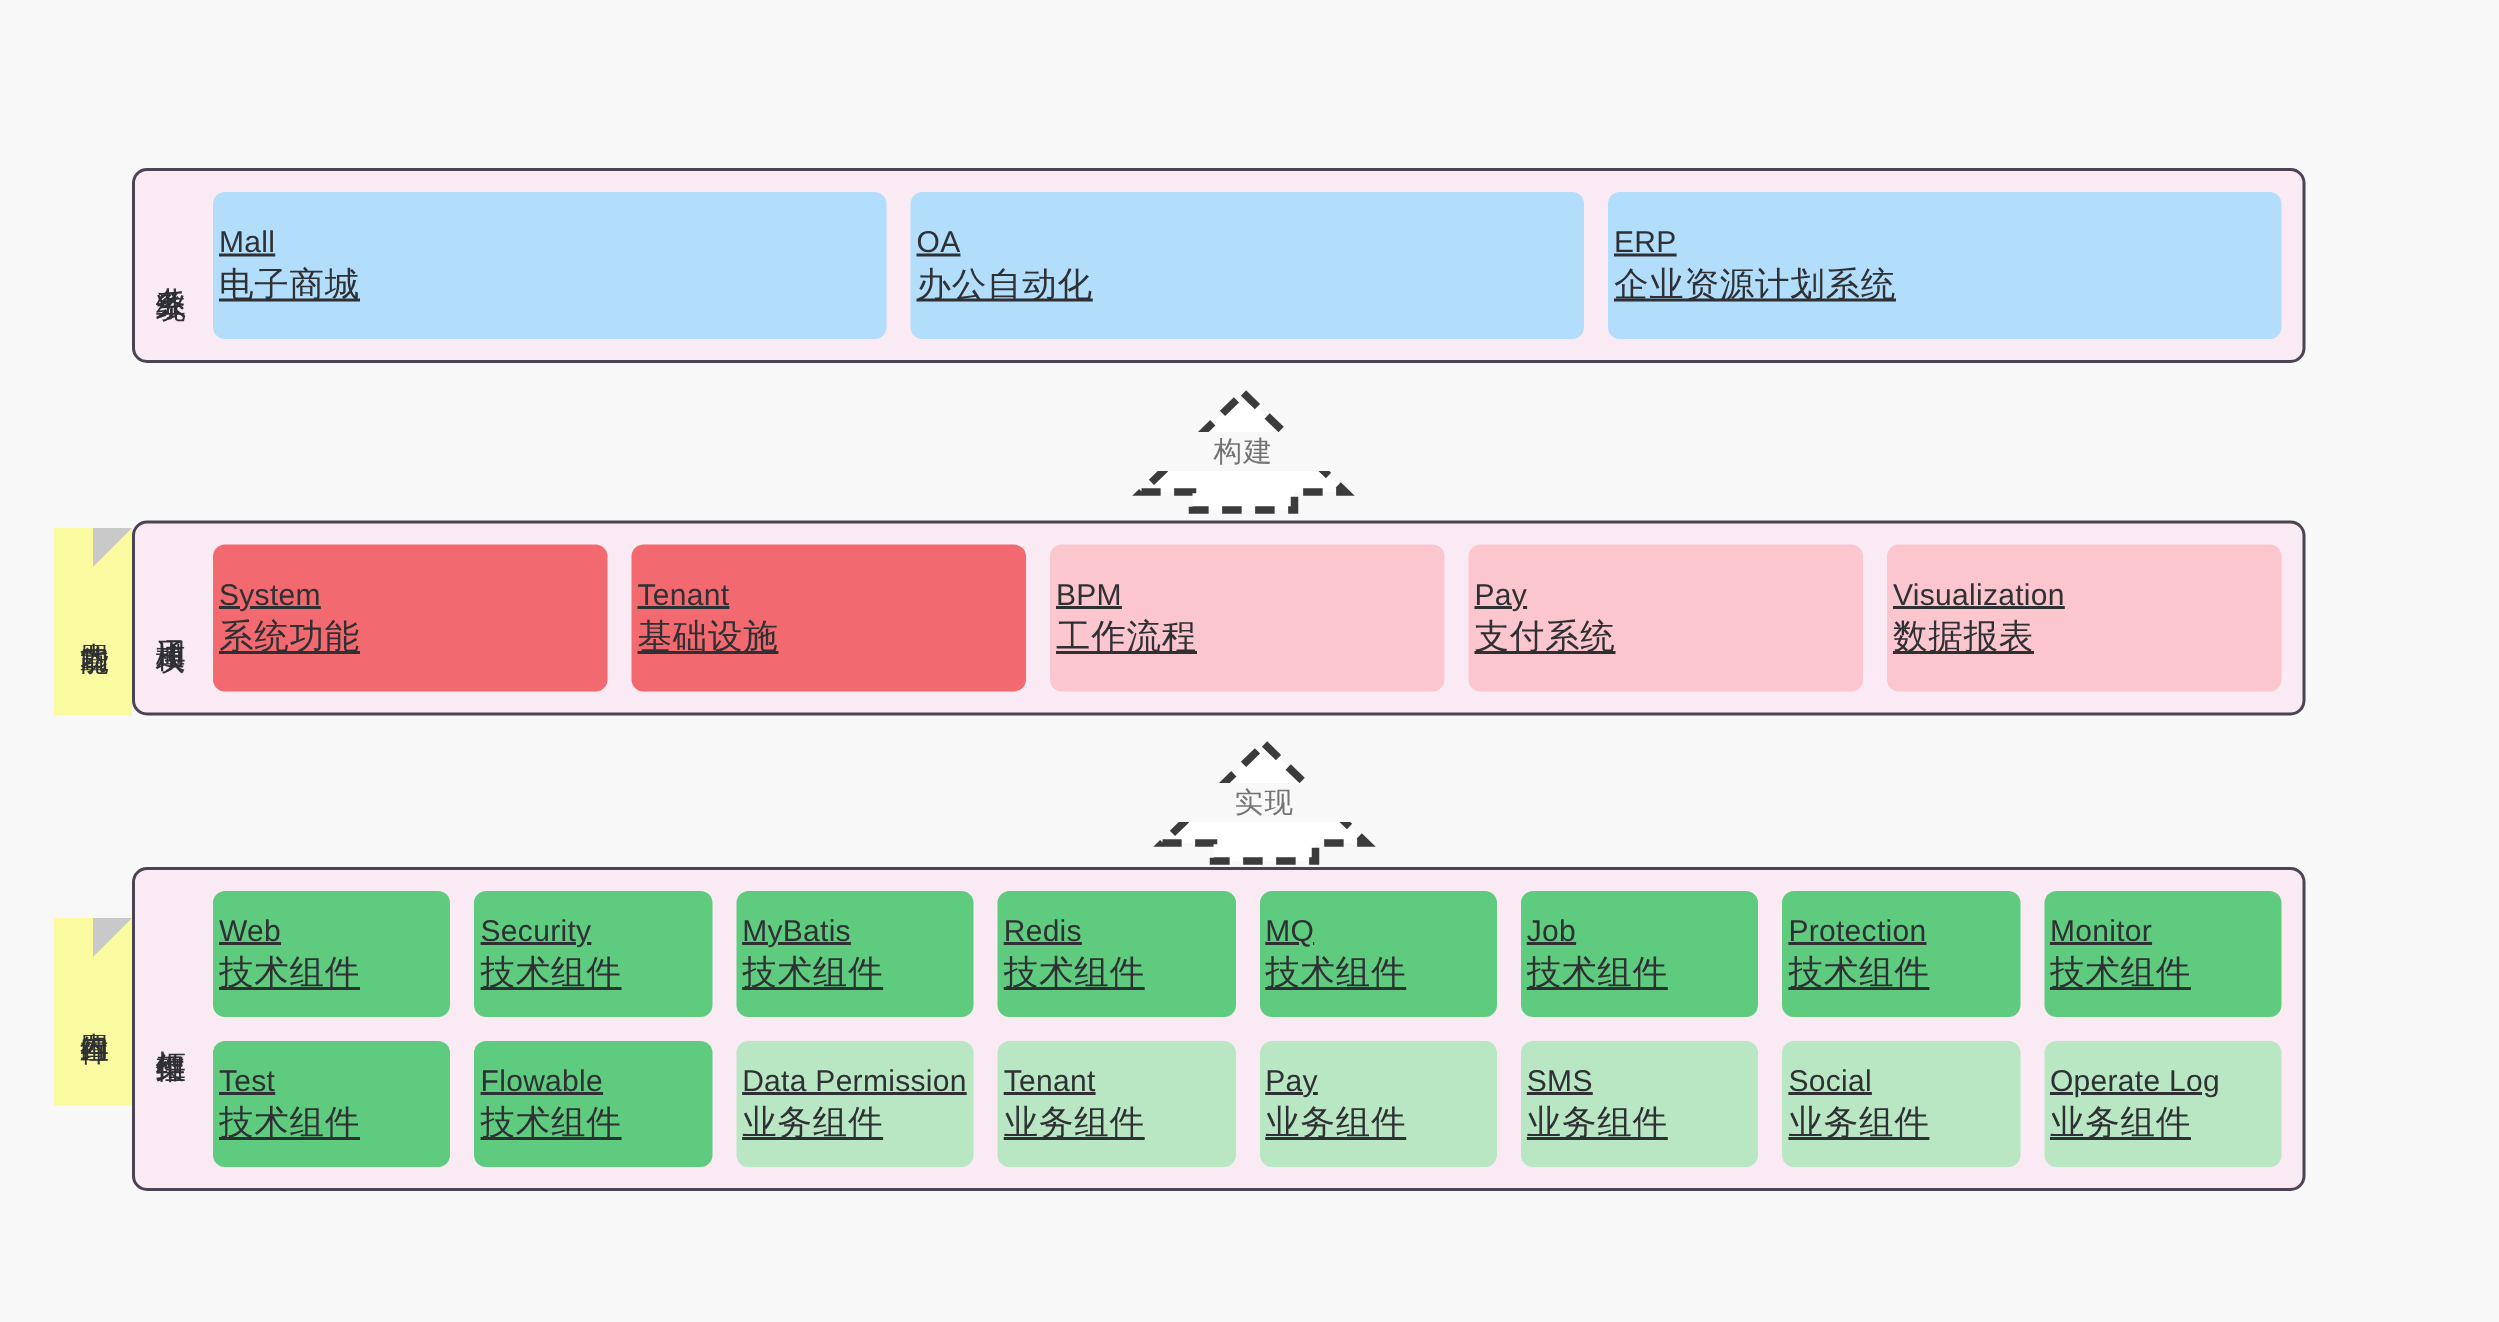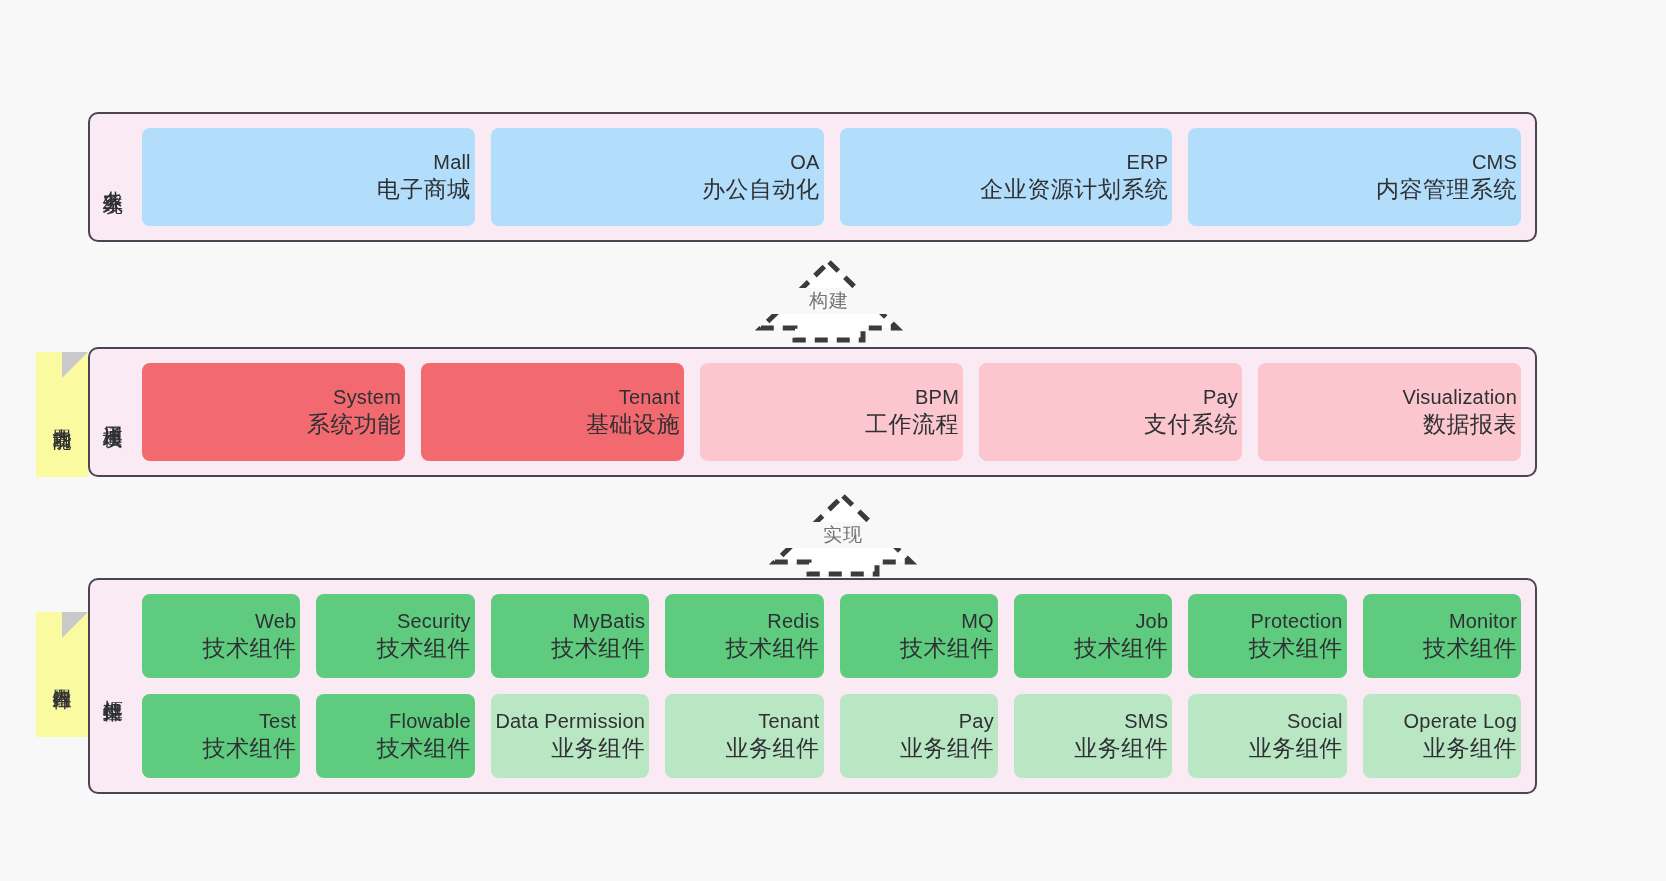--- a/index.html
+++ b/index.html
@@ -69,26 +69,27 @@
     flex: 1 1 auto;
     gap: 16px;
   }
 
   .cell {
     flex: 1 1 0;
     min-width: 0;
     border-radius: 8px;
     display: flex;
     flex-direction: column;
-    align-items: flex-end;
+    align-items: flex-start;
     justify-content: center;
     text-align: center;
     padding: 6px 4px;
     box-sizing: border-box;
     line-height: 1.25;
+    text-decoration: underline;
   }
 
   .cell .en {
     font-size: 20px;
     letter-spacing: 0.2px;
   }
   .cell .cn {
     font-size: 23px;
     letter-spacing: 0.5px;
   }
@@ -165,24 +166,20 @@
           <span class="cn">电子商城</span>
         </div>
         <div class="cell c-blue">
           <span class="en">OA</span>
           <span class="cn">办公自动化</span>
         </div>
         <div class="cell c-blue">
           <span class="en">ERP</span>
           <span class="cn">企业资源计划系统</span>
         </div>
-        <div class="cell c-blue">
-          <span class="en">CMS</span>
-          <span class="cn">内容管理系统</span>
-        </div>
       </div>
     </div>
   </div>
 
   <div class="arrow-wrap" style="left:756px; top:258px; width:146px; height:86px;">
     <svg width="146" height="86" viewBox="0 0 146 86" aria-hidden="true">
       <path d="M 73 4 L 141 70 L 107 70 L 107 82 L 39 82 L 39 70 L 5 70 Z" fill="#ffffff" stroke="#3b3b3b" stroke-width="5" stroke-dasharray="13 9" stroke-linejoin="miter"></path>
     </svg>
     <div class="arrow-label" style="top:30px;">构建</div>
   </div>

